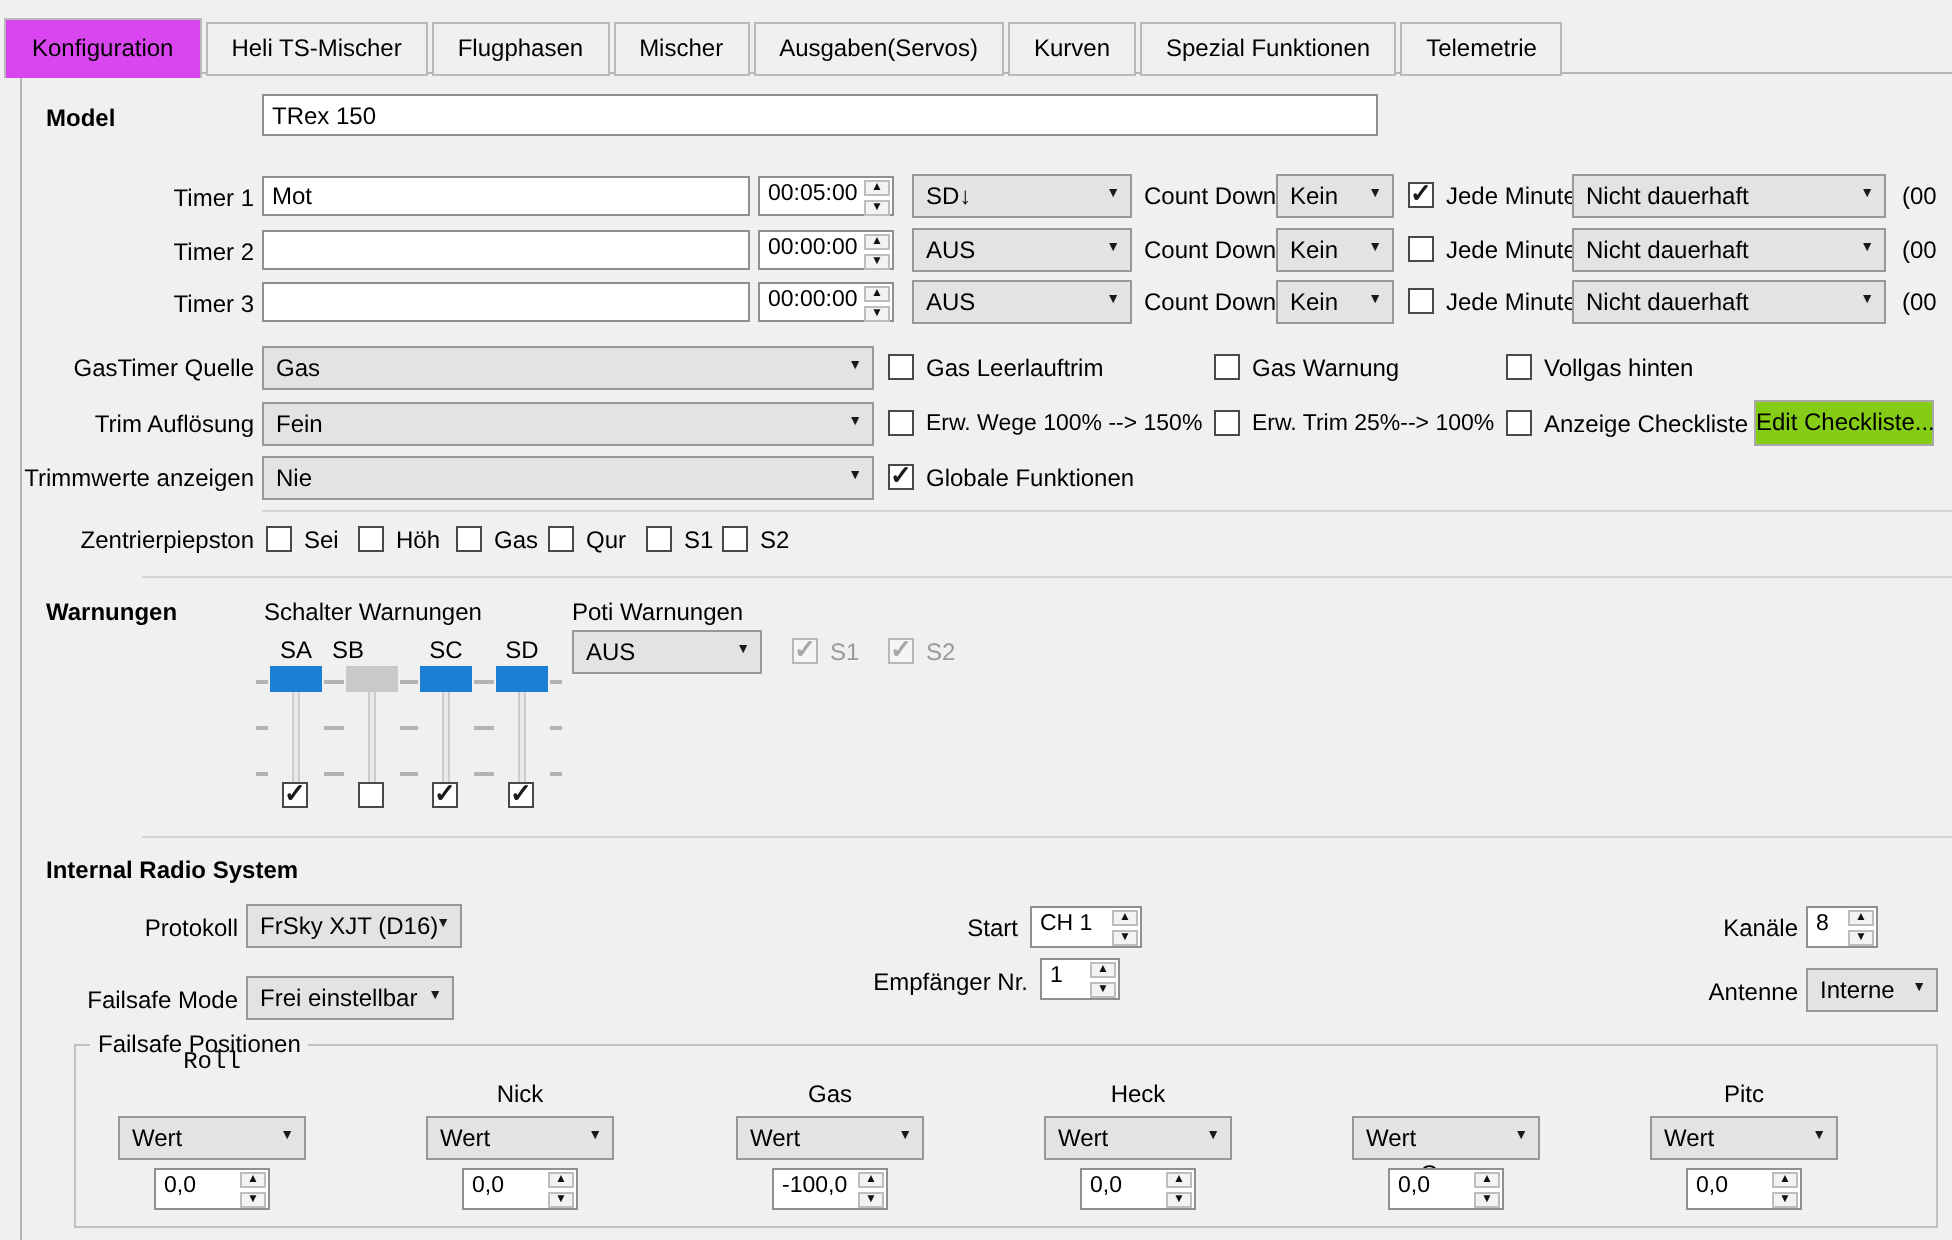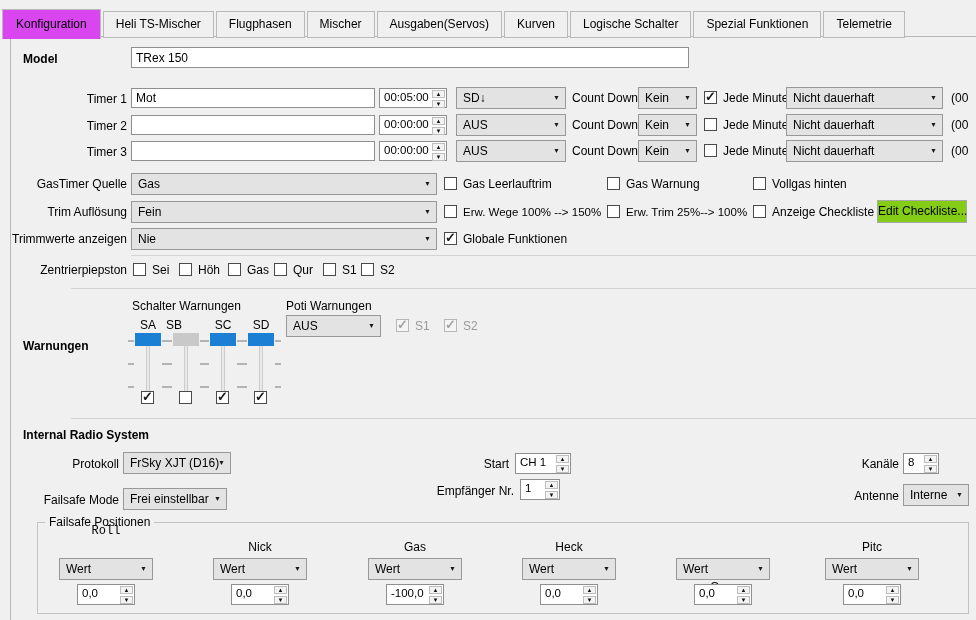--- a/index.html
+++ b/index.html
@@ -60,21 +60,20 @@
 </head>
 <body>
 
 <div class="tabs">
   <div class="tab active">Konfiguration</div>
   <div class="tab">Heli TS-Mischer</div>
   <div class="tab">Flugphasen</div>
   <div class="tab">Mischer</div>
   <div class="tab">Ausgaben(Servos)</div>
   <div class="tab">Kurven</div>
-  <div class="tab">Logische Schalter</div>
   <div class="tab">Spezial Funktionen</div>
   <div class="tab">Telemetrie</div>
 </div>
 
 <div class="frame">
 
   <div class="lbl bold" style="left:12px;top:14px;">Model</div>
   <input class="input" style="left: 120px; top: 10px; width: 558px; height: 21px;" value="TRex 150">
 
   <div class="lbl rlbl" style="left:30px;top:54px;width:86px;">Timer 1</div>
@@ -163,21 +162,21 @@
   <div class="lbl" style="left:236px;top:225px;">Gas</div>
   <span class="cb" style="left:263px;top:226px;"></span>
   <div class="lbl" style="left:282px;top:225px;">Qur</div>
   <span class="cb" style="left:312px;top:226px;"></span>
   <div class="lbl" style="left:331px;top:225px;">S1</div>
   <span class="cb" style="left:350px;top:226px;"></span>
   <div class="lbl" style="left:369px;top:225px;">S2</div>
 
   <div class="sep" style="left:60px;top:251px;width:930px;"></div>
 
-  <div class="lbl bold" style="left:12px;top:261px;margin-top:40px;">Warnungen</div>
+  <div class="lbl bold" style="left:12px;top:261px;">Warnungen</div>
   <div class="lbl" style="left:121px;top:261px;">Schalter Warnungen</div>
   <div class="lbl" style="left:275px;top:261px;">Poti Warnungen</div>
 
   <div class="lbl" style="left:117px;top:280px;width:40px;text-align:center;">SA</div>
   <div class="tickL" style="left:117px;top:303px;"></div>
   <div class="tickR" style="left:151px;top:303px;"></div>
   <div class="track" style="left:135px;top:297px;"></div>
   <div class="handle" style="left:124px;top:296px;"></div>
   <span class="cb checked" style="left:130px;top:354px;"></span>
 

